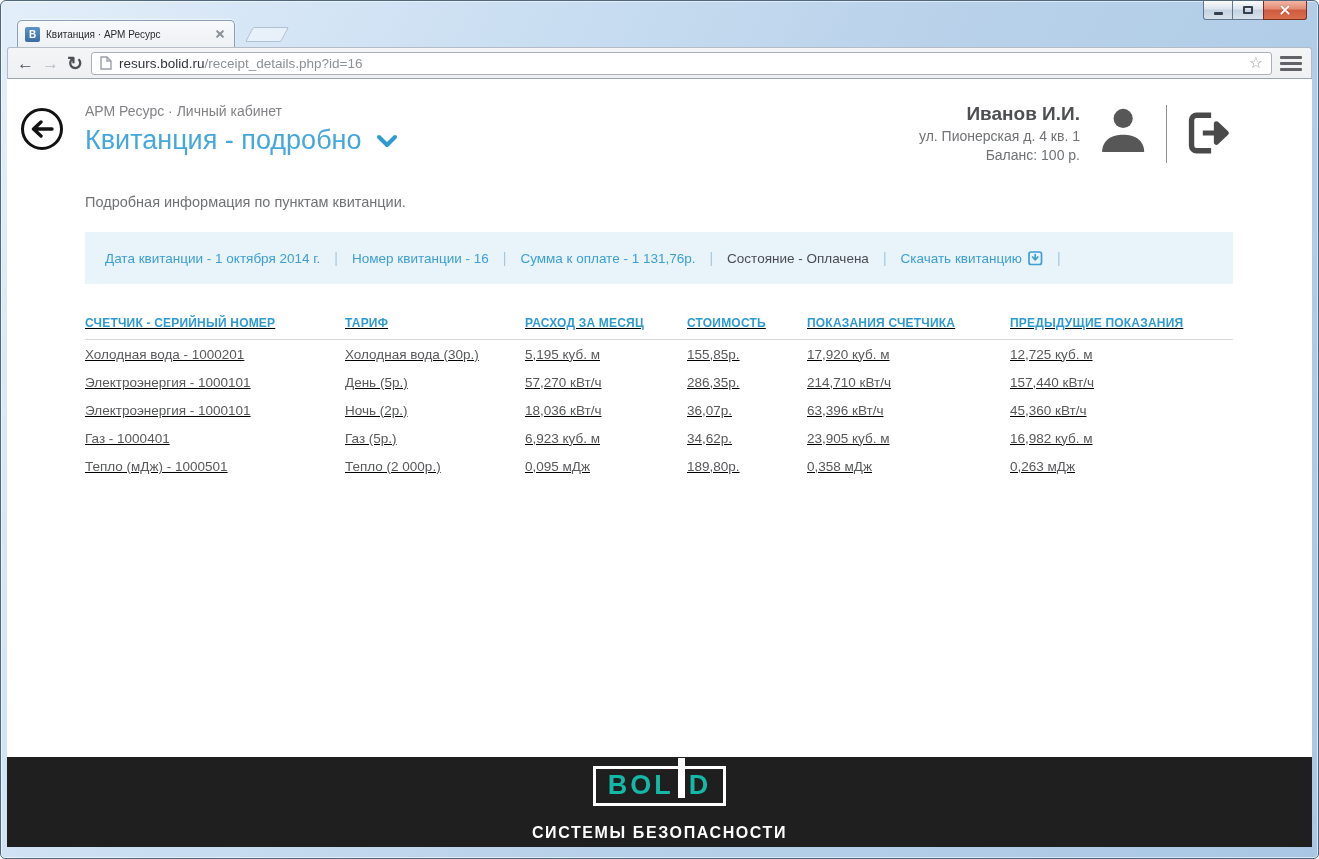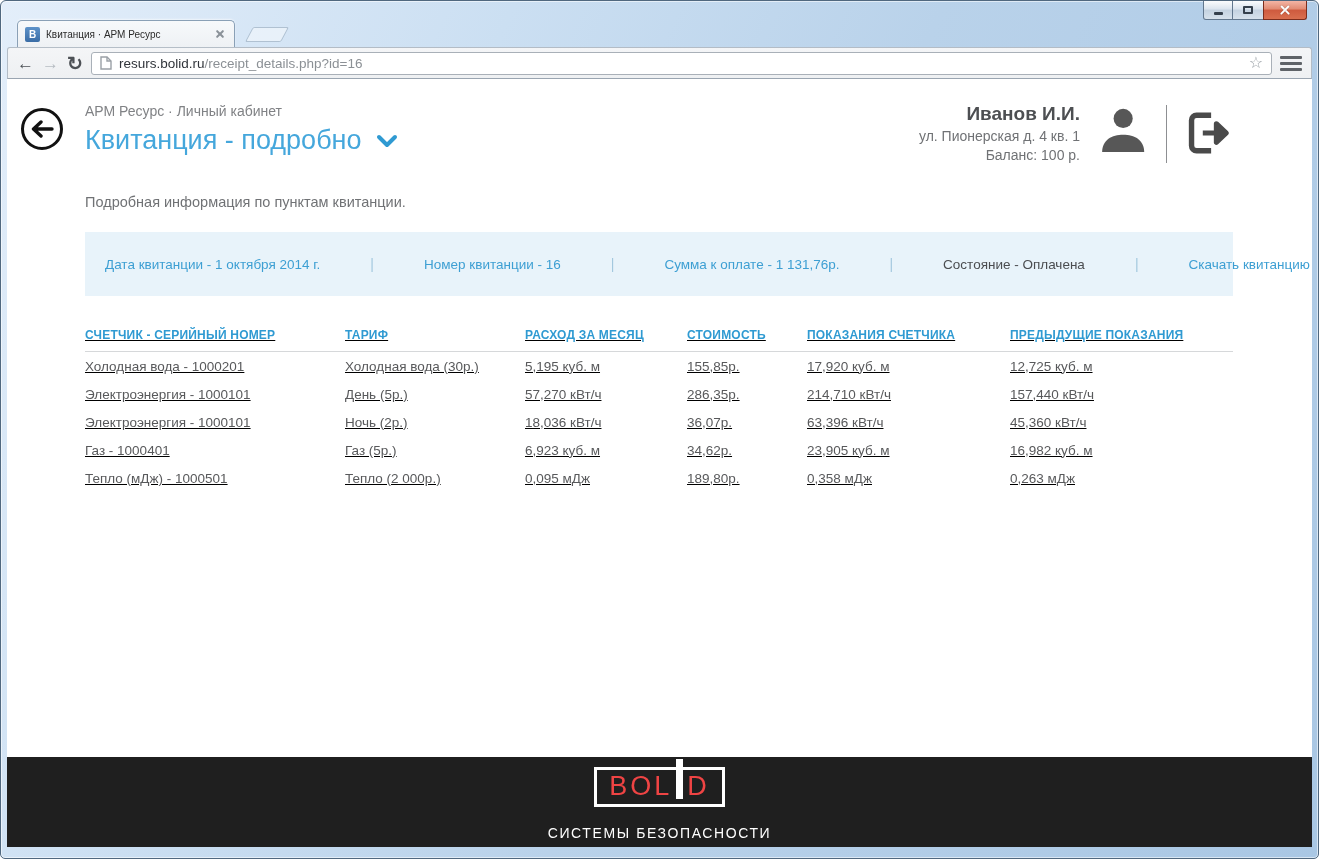--- a/index.html
+++ b/index.html
@@ -83,22 +83,22 @@
   .page-title-row{ display:flex; align-items:center; gap:14px; margin-top:6px; cursor:pointer; }
   .page-title{ font-size:27px; color:#45a7dc; }
   .user-box{ display:flex; align-items:flex-start; gap:14px; }
   .user-text{ text-align:right; }
   .user-name{ font-size:19px; font-weight:bold; color:#4d4f52; }
   .user-addr,.user-bal{ font-size:14px; color:#707275; margin-top:3px; }
   .icon-divider{ width:1px; height:58px; background:#8d8f92; margin:2px 2px 0; }
   .desc{ padding:31px 78px 0; font-size:14.5px; color:#707275; }
   
   .infobar{
-    margin:22px 79px 0 78px; background:#e8f3fa; height:64px;
-    display:flex; align-items:center; padding:0 6px; font-size:13.5px;gap:36px;
+    margin:22px 79px 0 78px; background:#e8f3fa; height:52px;
+    display:flex; align-items:center; padding:0 6px; font-size:13.5px;
   }
   .info-item{ color:#3d9fd3; padding:0 14px; white-space:nowrap; display:flex; align-items:center; gap:6px; }
   .info-item.plain{ color:#4b4d50; }
   .info-sep{ color:#a3c8de; font-size:14px; }
   
   .tbl{ margin:32px 79px 0 78px;text-decoration:underline; }
   .tr{ display:grid; grid-template-columns:260px 180px 162px 120px 203px 1fr; align-items:center; }
   .th{ font-size:12px; font-weight:bold; color:#2f9ad2; letter-spacing:.2px; padding-bottom:9px; }
   .thead{ border-bottom:1px solid #d6d8da; }
   .td{ font-size:13.5px; color:#58595b; }
@@ -106,23 +106,23 @@
   .tbl .row:first-of-type{ margin-top:4px; }
   
   .footer{
     position:absolute; left:0; right:0; bottom:0; height:90px; background:#1f1f1f;
     display:flex; flex-direction:column; align-items:center; justify-content:center;
   }
   .logo-box{
     border:3px solid #fff; padding:1px 12px 3px; display:flex; align-items:center;
     height:40px; margin-top:4px;
   }
-  .logo-box .lt{ color:#ef4444; font-size:27px; font-weight:normal; letter-spacing:3px; line-height:1;text-align:center; }
+  .logo-box .lt{ color:#14b8a6; font-size:27px; font-weight:bold; letter-spacing:3px; line-height:1;text-align:center; }
   .logo-ibar{ width:7px; height:40px; background:#fff; margin:-14px 4px 0; }
-  .tagline{ color:#fff; font-size:14px; font-weight:normal; letter-spacing:1.6px; margin-top:18px; }
+  .tagline{ color:#fff; font-size:16px; font-weight:bold; letter-spacing:1.6px; margin-top:18px; }
   svg{ display:block; }
 </style>
 </head>
 <body>
 
 <div class="window">
 
   <div class="titlebar">
     <div class="tab">
       <div class="favicon">B</div>

